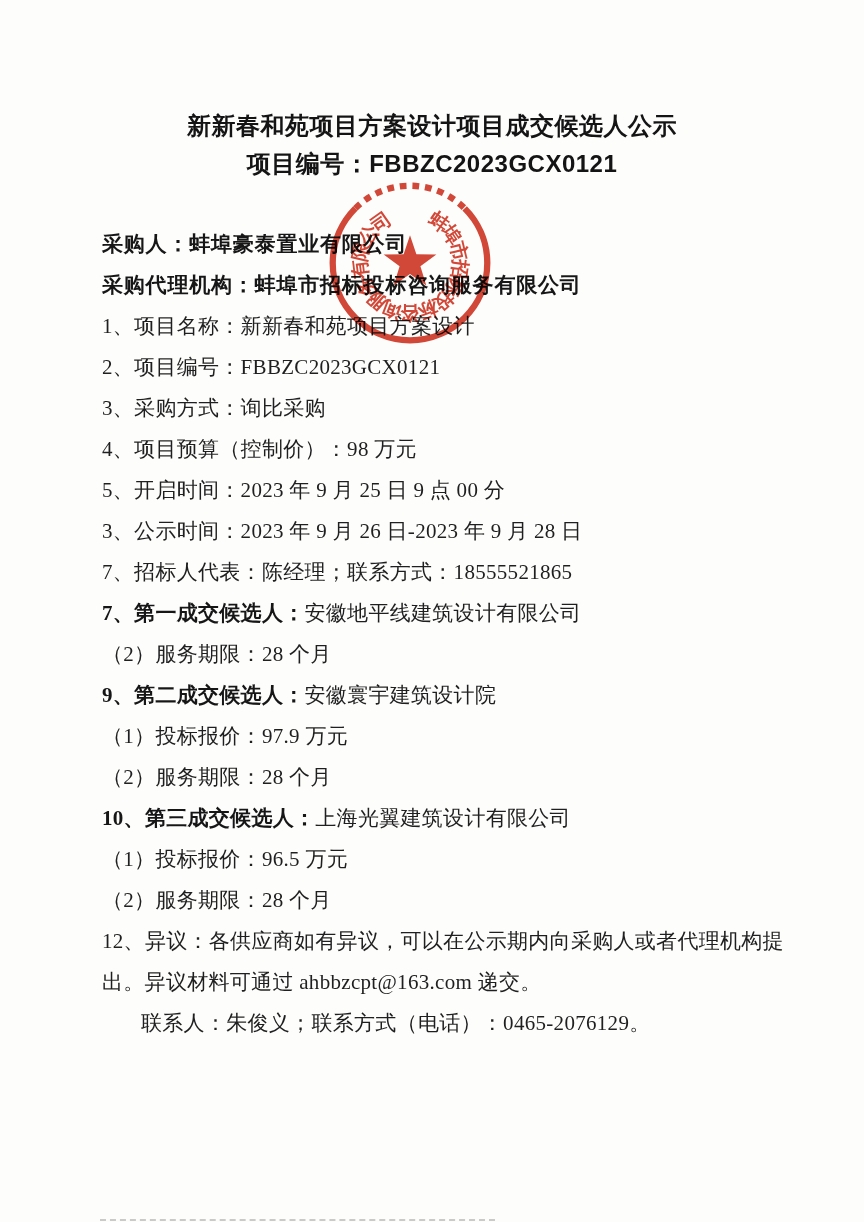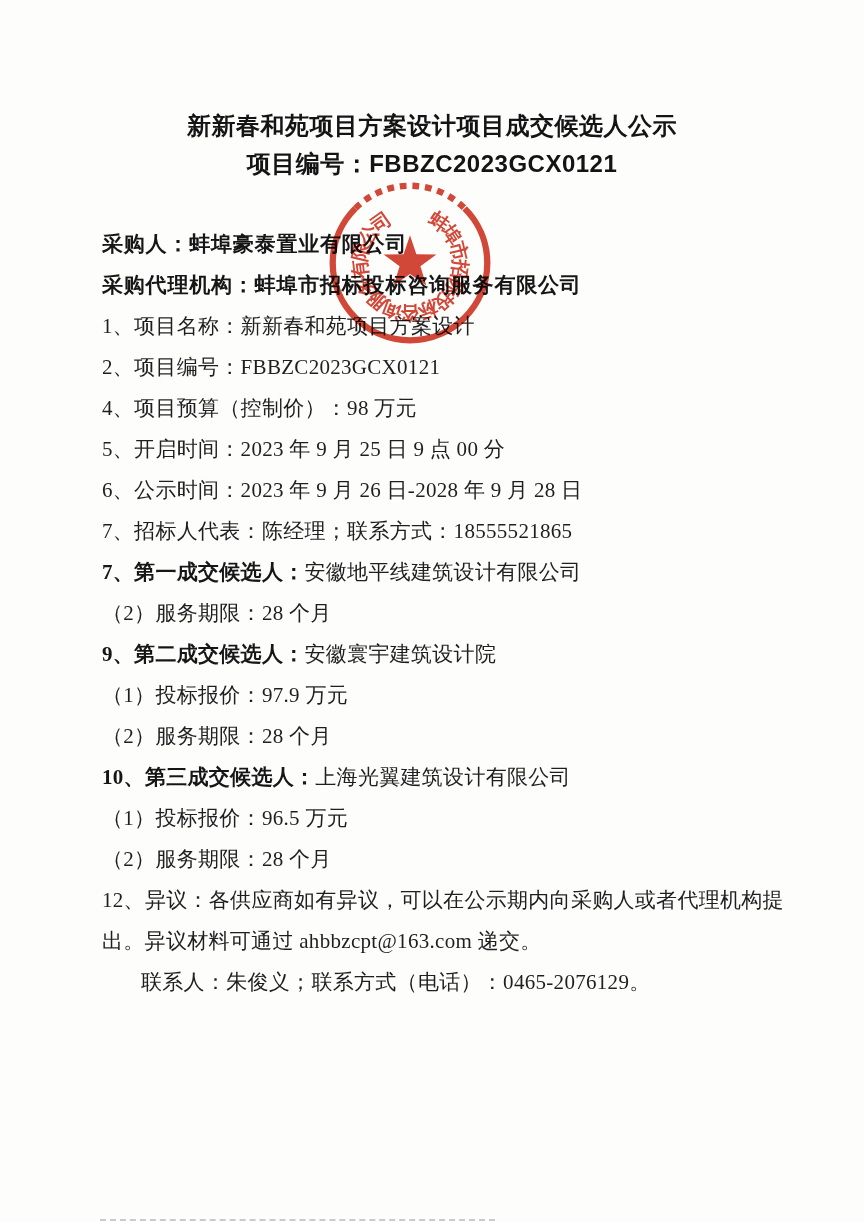--- a/index.html
+++ b/index.html
@@ -58,23 +58,24 @@
   <div class="title-block">
     <div class="title-line">新新春和苑项目方案设计项目成交候选人公示</div>
     <div class="title-line">项目编号：FBBZC2023GCX0121</div>
   </div>
 
   <div class="content">
     <div class="line head"><span class="bp">采购人：蚌埠豪泰置业有限公司</span><span></span></div>
     <div class="line head"><span class="bp">采购代理机构：蚌埠市招标投标咨询服务有限公司</span><span></span></div>
     <div class="line"><span class="bp"></span><span>1、项目名称：新新春和苑项目方案设计</span></div>
     <div class="line"><span class="bp"></span><span>2、项目编号：FBBZC2023GCX0121</span></div>
+    <div class="line"><span class="bp"></span><span>3、采购方式：询比采购</span></div>
     <div class="line"><span class="bp"></span><span>4、项目预算（控制价）：98 万元</span></div>
     <div class="line"><span class="bp"></span><span>5、开启时间：2023 年 9 月 25 日 9 点 00 分</span></div>
-    <div class="line"><span class="bp"></span><span>6、公示时间：2023 年 9 月 26 日-2028 年 9 月 28 日</span></div>
+    <div class="line"><span class="bp"></span><span>3、公示时间：2023 年 9 月 26 日-2023 年 9 月 28 日</span></div>
     <div class="line"><span class="bp"></span><span>7、招标人代表：陈经理；联系方式：18555521865</span></div>
     <div class="line"><span class="bp">7、第一成交候选人：</span><span>安徽地平线建筑设计有限公司</span></div>
     <div class="line"><span class="bp"></span><span>（2）服务期限：28 个月</span></div>
     <div class="line"><span class="bp">9、第二成交候选人：</span><span>安徽寰宇建筑设计院</span></div>
     <div class="line"><span class="bp"></span><span>（1）投标报价：97.9 万元</span></div>
     <div class="line"><span class="bp"></span><span>（2）服务期限：28 个月</span></div>
     <div class="line"><span class="bp">10、第三成交候选人：</span><span>上海光翼建筑设计有限公司</span></div>
     <div class="line"><span class="bp"></span><span>（1）投标报价：96.5 万元</span></div>
     <div class="line"><span class="bp"></span><span>（2）服务期限：28 个月</span></div>
     <div class="line"><span class="bp"></span><span>12、异议：各供应商如有异议，可以在公示期内向采购人或者代理机构提</span></div>

